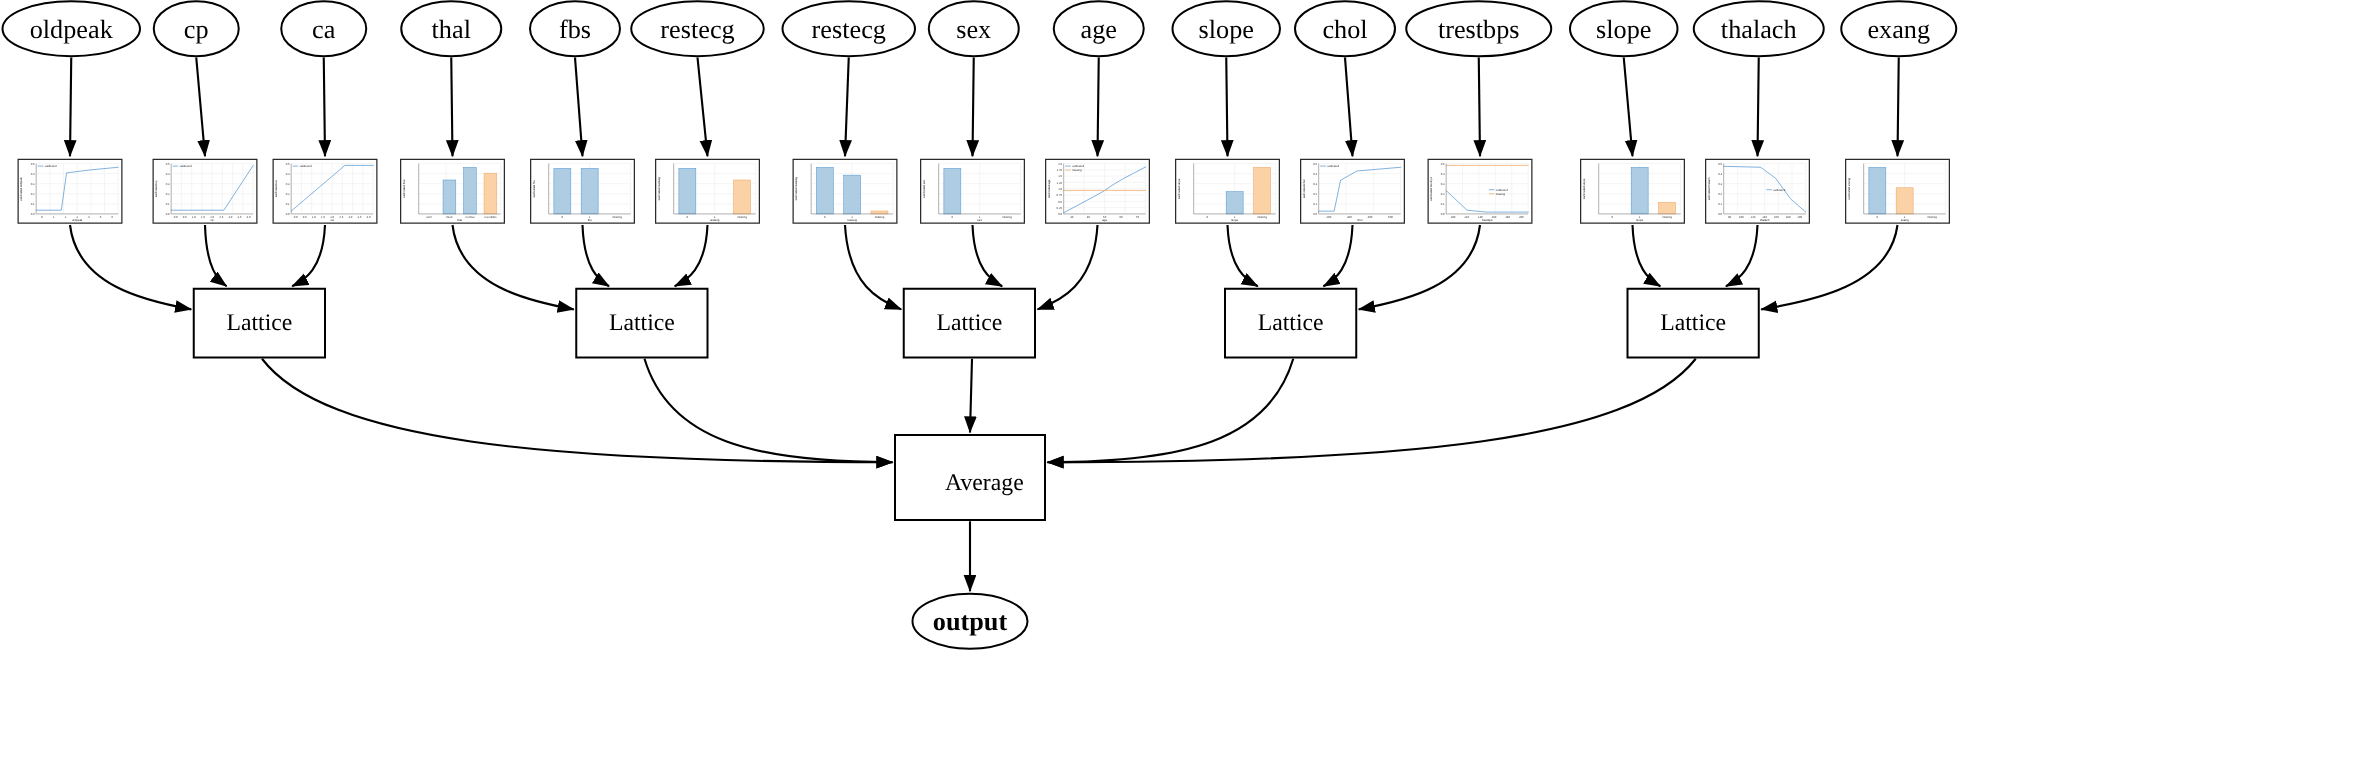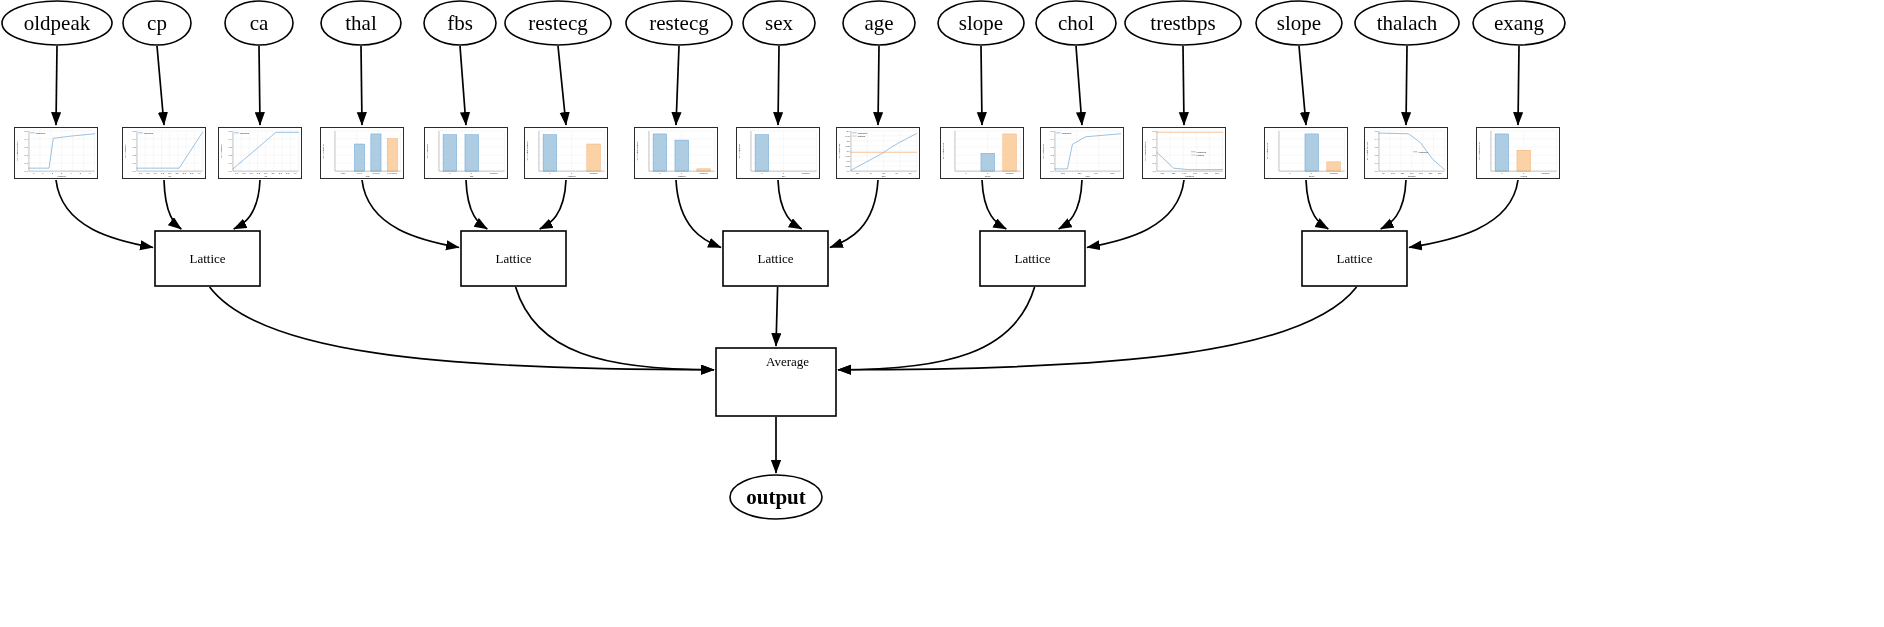--- a/index.html
+++ b/index.html
@@ -13,21 +13,21 @@
   #canvas{position:absolute;left:0;top:0;width:1884px;height:627px;}
   .node-label{
     position:absolute;
     font-family:"Liberation Serif", serif;
     color:#000;
     white-space:nowrap;
     text-align:center;
     pointer-events:none;
   }
   .ellipse-label{font-size:21px;}
-  .box-label{font-size:13px;}
+  .box-label{font-size:19px;}
   .plotwrap{
     position:absolute;
     box-sizing:border-box;
     border:1.6px solid #2b2b2b;
     background:#ffffff;
     overflow:hidden;
   }
   .plot-svg{display:block;width:100%;height:100%;}
   svg text{font-family:"Liberation Sans", sans-serif;}
 </style>
@@ -118,21 +118,21 @@
     <div class="node-label ellipse-label" style="left: 1036px; top: 11px; width: 80px; line-height: 24px;">chol</div>
     <div class="node-label ellipse-label" style="left: 1125px; top: 11px; width: 116px; line-height: 24px;">trestbps</div>
     <div class="node-label ellipse-label" style="left: 1256px; top: 11px; width: 86px; line-height: 24px;">slope</div>
     <div class="node-label ellipse-label" style="left: 1355px; top: 11px; width: 104px; line-height: 24px;">thalach</div>
     <div class="node-label ellipse-label" style="left: 1473px; top: 11px; width: 92px; line-height: 24px;">exang</div>
     <div class="node-label box-label" style="left: 155px; top: 247.5px; width: 105px; line-height: 22px;">Lattice</div>
     <div class="node-label box-label" style="left: 461px; top: 247.5px; width: 105px; line-height: 22px;">Lattice</div>
     <div class="node-label box-label" style="left: 723px; top: 247.5px; width: 105px; line-height: 22px;">Lattice</div>
     <div class="node-label box-label" style="left: 980px; top: 247.5px; width: 105px; line-height: 22px;">Lattice</div>
     <div class="node-label box-label" style="left: 1302px; top: 247.5px; width: 105px; line-height: 22px;">Lattice</div>
-    <div class="node-label box-label" style="left: 716px; top: 351px; width: 143px; line-height: 22px;">Average</div>
+    <div class="node-label box-label" style="left: 716px; top: 376px; width: 143px; line-height: 22px;">Average</div>
     <div class="node-label ellipse-label" style="left: 730px; top: 485px; width: 92px; line-height: 24px; font-weight: bold;">output</div>
   </div>
 <div id="plots-layer">
     <div class="plotwrap" style="left: 14px; top: 127px; width: 84px; height: 52px;">
       <svg viewBox="0 0 200 124" preserveAspectRatio="none" class="plot-svg">
         <rect x="34" y="7" width="160" height="100" fill="#ffffff"></rect>
         <line x1="34" y1="107" x2="194" y2="107" stroke="#e8e8e8" stroke-width="0.9"></line>
         <line x1="34" y1="87" x2="194" y2="87" stroke="#e8e8e8" stroke-width="0.9"></line>
         <line x1="34" y1="67" x2="194" y2="67" stroke="#e8e8e8" stroke-width="0.9"></line>
         <line x1="34" y1="47" x2="194" y2="47" stroke="#e8e8e8" stroke-width="0.9"></line>

